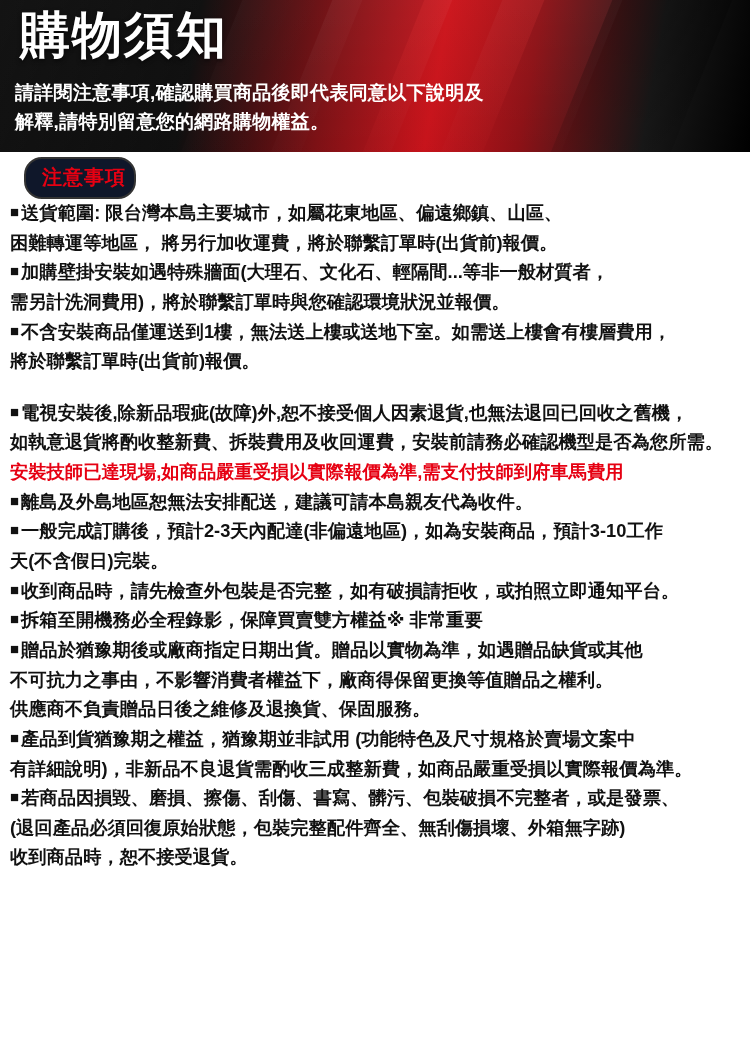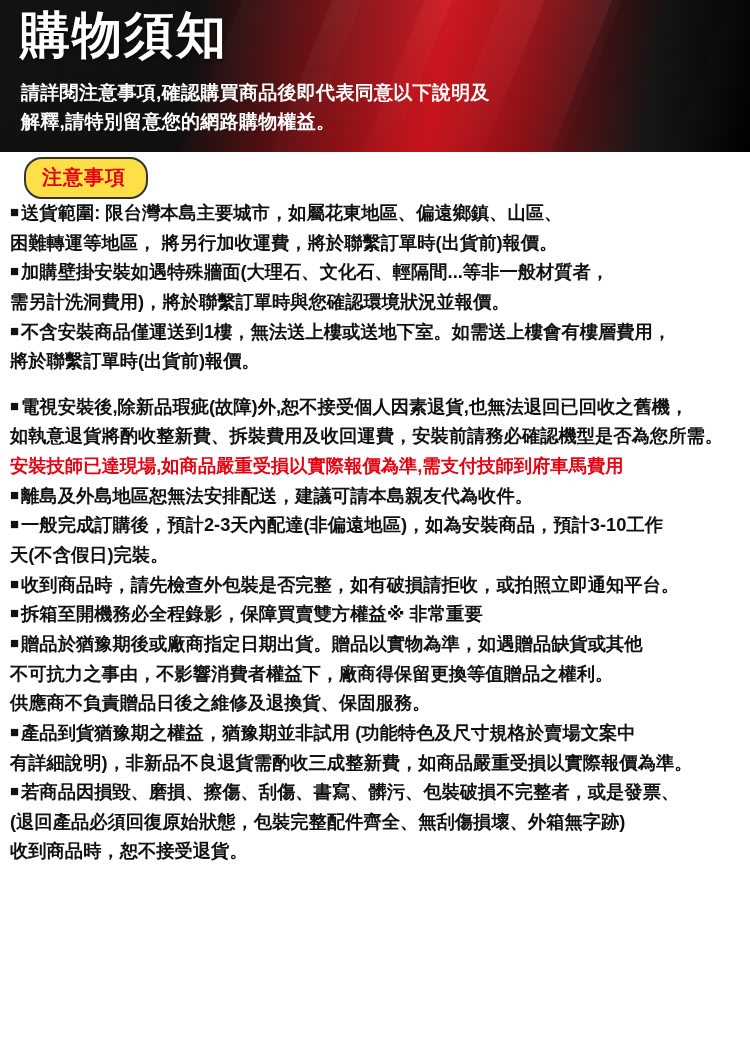--- a/index.html
+++ b/index.html
@@ -49,65 +49,65 @@
     top: 8px;
     font-size: 50px;
     font-weight: bold;
     color: #ffffff;
     letter-spacing: 2px;
     line-height: 1.1;
     text-shadow: 0 2px 4px rgba(0,0,0,.6);
   }
   .banner-sub {
     position: absolute;
-    left: 21px;
+    left: 15px;
     top: 78px;
     width: 700px;
     font-size: 19px;
     font-weight: bold;
     color: #ffffff;
     line-height: 1.55;
     letter-spacing: .3px;
   }
   .banner-sub div { white-space: nowrap; }
 
   
   .badge-wrap {
     position: absolute;
     left: 24px;
     top: 157px;
   }
   .badge {
     display: inline-block;
     border: 2px solid #333333;
     border-radius: 18px;
-    padding: 5px 20px 6px 16px;
+    padding: 5px 8px 6px 16px;
     font-size: 20px;
     font-weight: bold;
     color: #e60012;
     letter-spacing: 1px;
-    background: #fde047;
+    background: #0f172a;
   }
 
   
   .content {
     position: absolute;
     left: 10px;
     top: 198px;
     width: 736px;
     font-size: 18.3px;
     line-height: 1.62;
     font-weight: bold;
     color: #111111;
     letter-spacing: 0px;
   }
   .line {
     white-space: nowrap;
   }
-  .line.gap-top { margin-top: 16px; }
+  .line.gap-top { margin-top: 22px; }
   .sq::before {
     content: "■";
     font-size: 15px;
     position: relative;
     top: -2px;
     margin-right: 2px;
   }
   .red { color: #e60012; }
 </style>
 </head>

